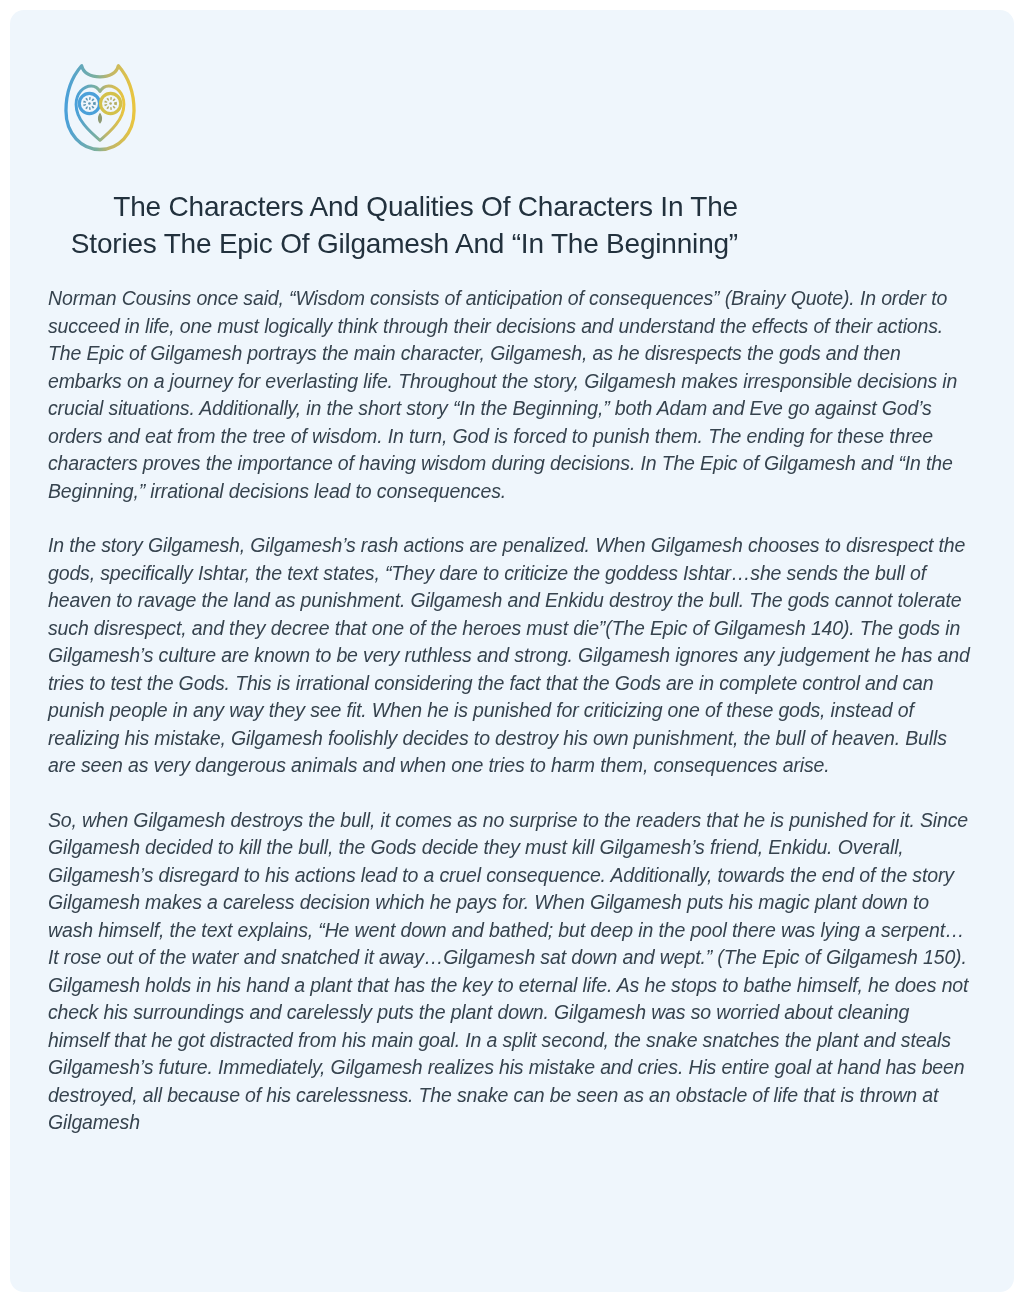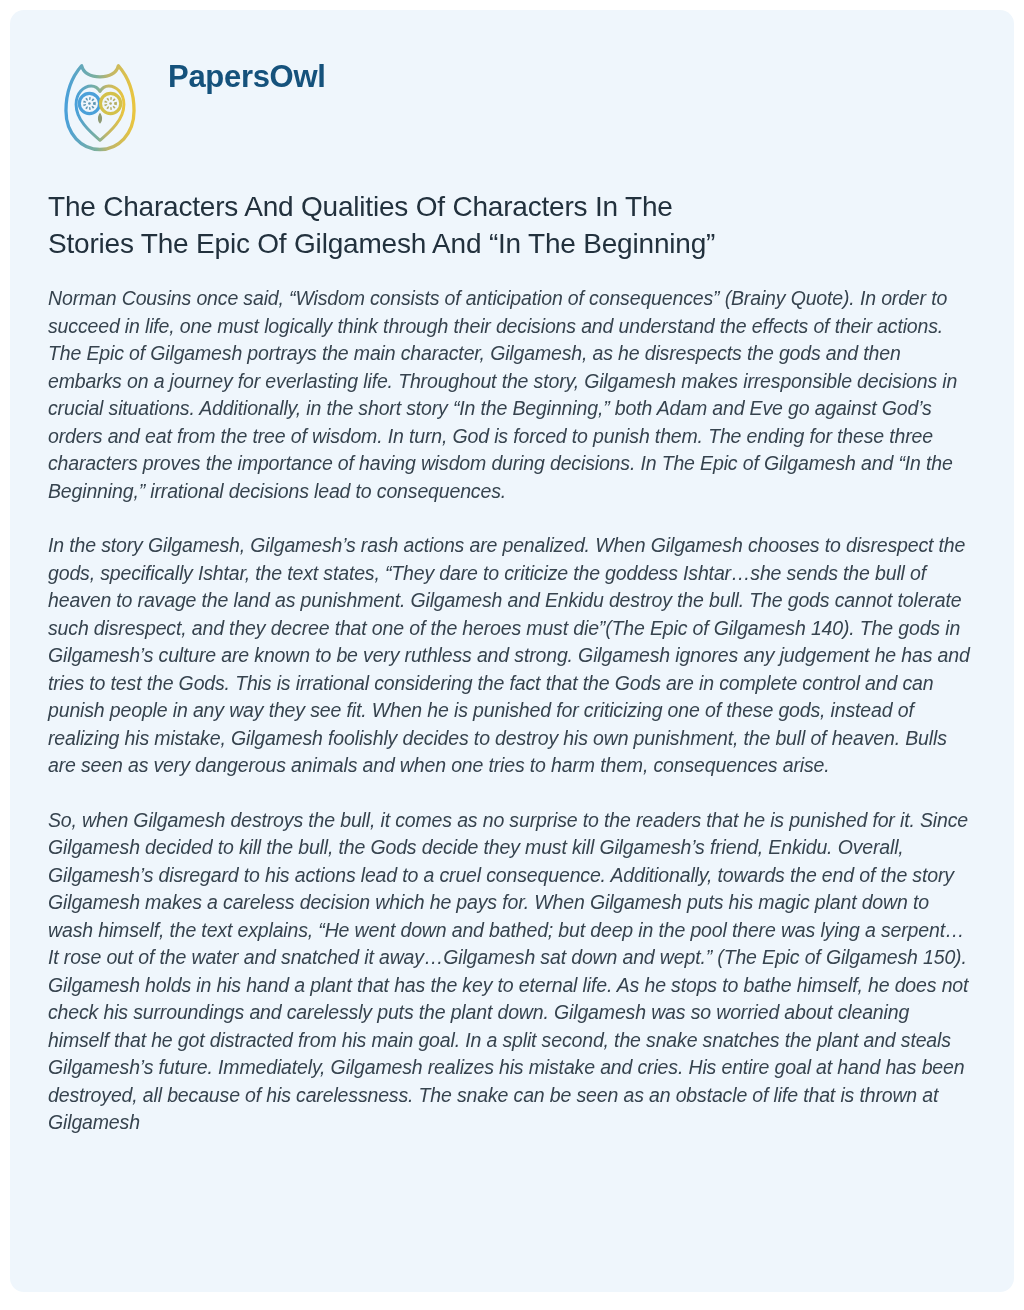--- a/index.html
+++ b/index.html
@@ -56,20 +56,21 @@
   }
 
   .doc-title {
     margin: 27px 40px 0 38px;
     max-width: 690px;
     font-size: 28px;
     font-weight: 400;
     line-height: 37px;
     color: #22313d;
     letter-spacing: -0.2px;
+    text-align: right;
   }
 
   .content {
     margin: 23px 42px 0 38px;
     font-size: 19.5px;
     line-height: 27.5px;
     color: #36434e;
     letter-spacing: -0.15px;
   }
   .content p { margin-bottom: 27px; font-style: italic; }
@@ -103,21 +104,20 @@
         <circle cx="38.5" cy="50" r="1.4" fill="#5f97b4"></circle>
 
         <circle cx="61.5" cy="50" r="11" fill="none" stroke="#d3c14a" stroke-width="3.4"></circle>
         <circle cx="61.5" cy="50" r="5.4" fill="none" stroke="#b3ad62" stroke-width="3" stroke-dasharray="1.6 1.9"></circle>
         <circle cx="61.5" cy="50" r="1.4" fill="#b3ad62"></circle>
 
         <path d="M50,60 C47.2,63.5 46.8,68.5 50,72 C53.2,68.5 52.8,63.5 50,60 Z" fill="#8d9a74"></path>
       </svg>
     </div>
     <div class="header-text">
-      <div class="brand">PapersOwl</div>
     </div>
   </div>
 
   <h1 class="doc-title">The Characters And Qualities Of Characters In The Stories The Epic Of Gilgamesh And “In The Beginning”</h1>
 
   <div class="content">
     <p>Norman Cousins once said, “Wisdom consists of anticipation of consequences” (Brainy Quote). In order to succeed in life, one must logically think through their decisions and understand the effects of their actions. The Epic of Gilgamesh portrays the main character, Gilgamesh, as he disrespects the gods and then embarks on a journey for everlasting life. Throughout the story, Gilgamesh makes irresponsible decisions in crucial situations. Additionally, in the short story “In the Beginning,” both Adam and Eve go against God’s orders and eat from the tree of wisdom. In turn, God is forced to punish them. The ending for these three characters proves the importance of having wisdom during decisions. In The Epic of Gilgamesh and “In the Beginning,” irrational decisions lead to consequences.</p>
     <p>In the story Gilgamesh, Gilgamesh’s rash actions are penalized. When Gilgamesh chooses to disrespect the gods, specifically Ishtar, the text states, “They dare to criticize the goddess Ishtar…she sends the bull of heaven to ravage the land as punishment. Gilgamesh and Enkidu destroy the bull. The gods cannot tolerate such disrespect, and they decree that one of the heroes must die”(The Epic of Gilgamesh 140). The gods in Gilgamesh’s culture are known to be very ruthless and strong. Gilgamesh ignores any judgement he has and tries to test the Gods. This is irrational considering the fact that the Gods are in complete control and can punish people in any way they see fit. When he is punished for criticizing one of these gods, instead of realizing his mistake, Gilgamesh foolishly decides to destroy his own punishment, the bull of heaven. Bulls are seen as very dangerous animals and when one tries to harm them, consequences arise.</p>
     <p>So, when Gilgamesh destroys the bull, it comes as no surprise to the readers that he is punished for it. Since Gilgamesh decided to kill the bull, the Gods decide they must kill Gilgamesh’s friend, Enkidu. Overall, Gilgamesh’s disregard to his actions lead to a cruel consequence. Additionally, towards the end of the story Gilgamesh makes a careless decision which he pays for. When Gilgamesh puts his magic plant down to wash himself, the text explains, “He went down and bathed; but deep in the pool there was lying a serpent…It rose out of the water and snatched it away…Gilgamesh sat down and wept.” (The Epic of Gilgamesh 150). Gilgamesh holds in his hand a plant that has the key to eternal life. As he stops to bathe himself, he does not check his surroundings and carelessly puts the plant down. Gilgamesh was so worried about cleaning himself that he got distracted from his main goal. In a split second, the snake snatches the plant and steals Gilgamesh’s future. Immediately, Gilgamesh realizes his mistake and cries. His entire goal at hand has been destroyed, all because of his carelessness. The snake can be seen as an obstacle of life that is thrown at Gilgamesh</p>
   </div>

